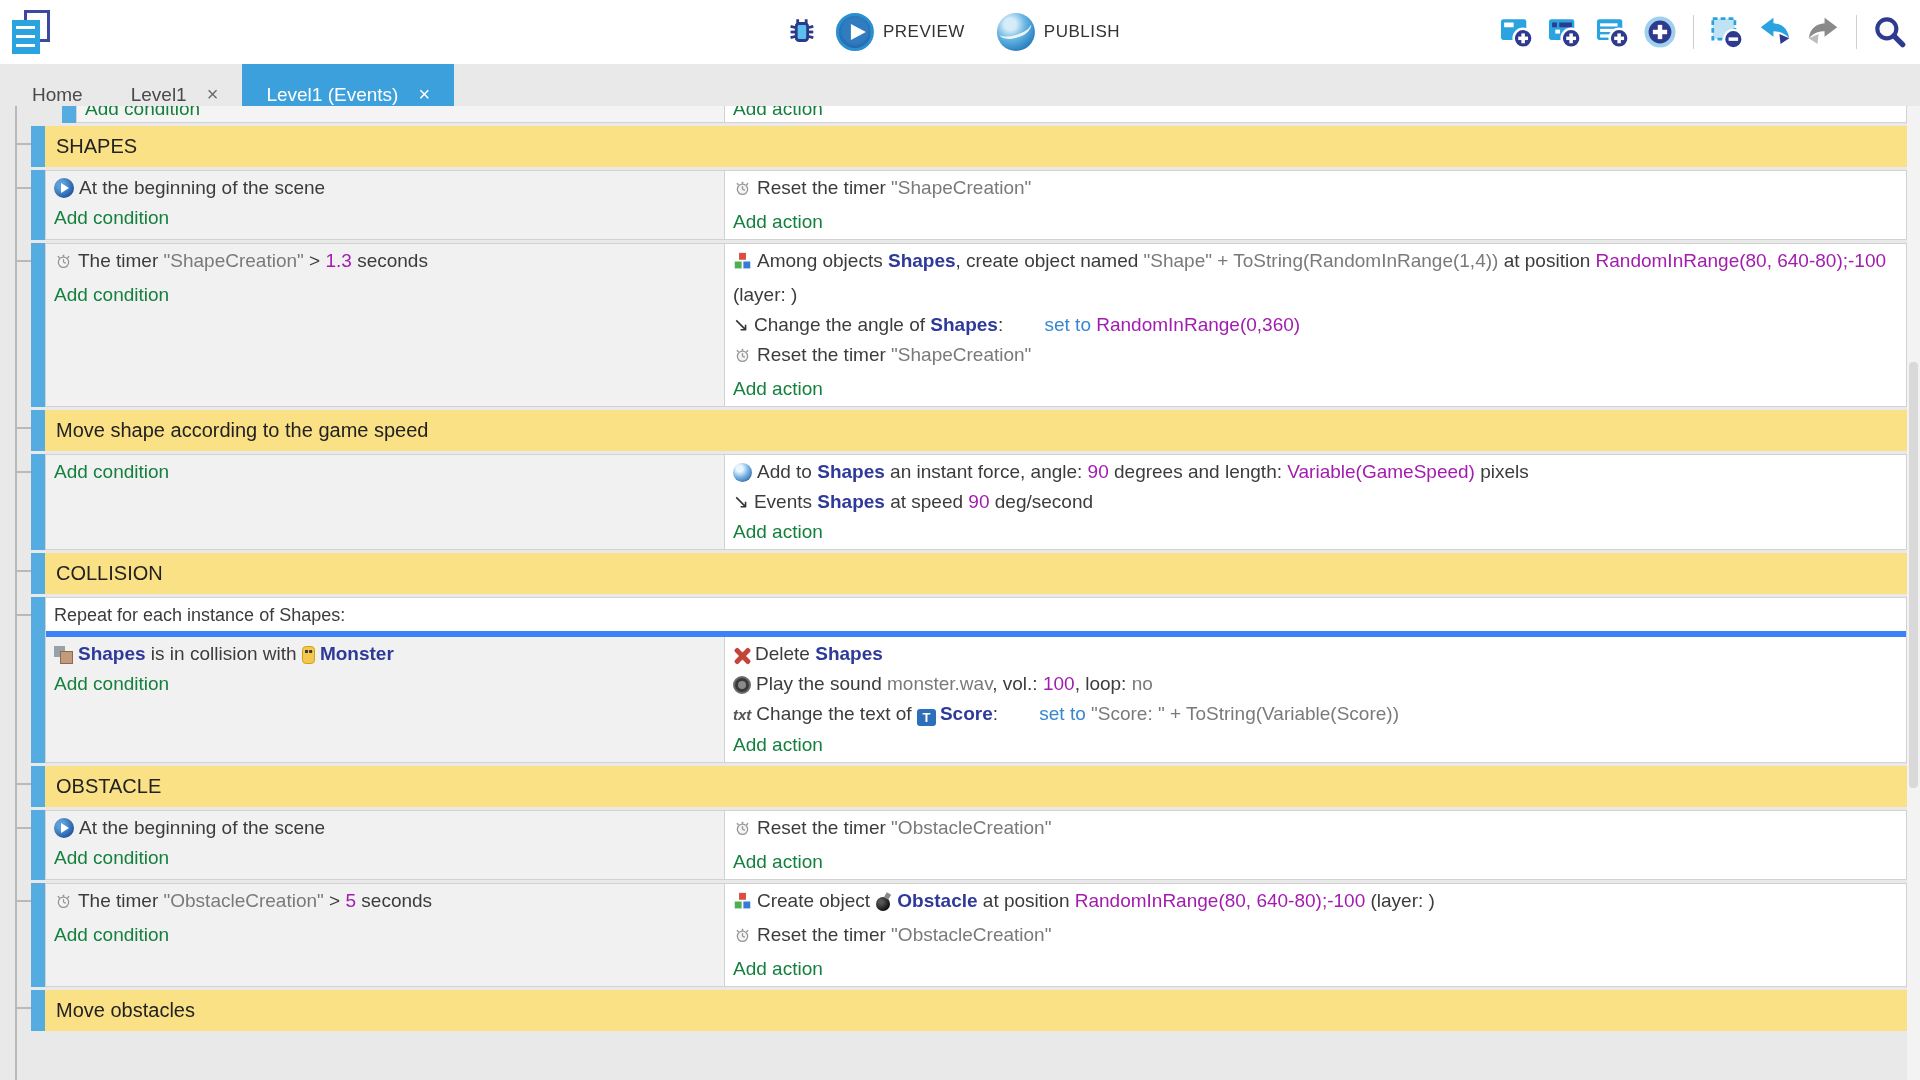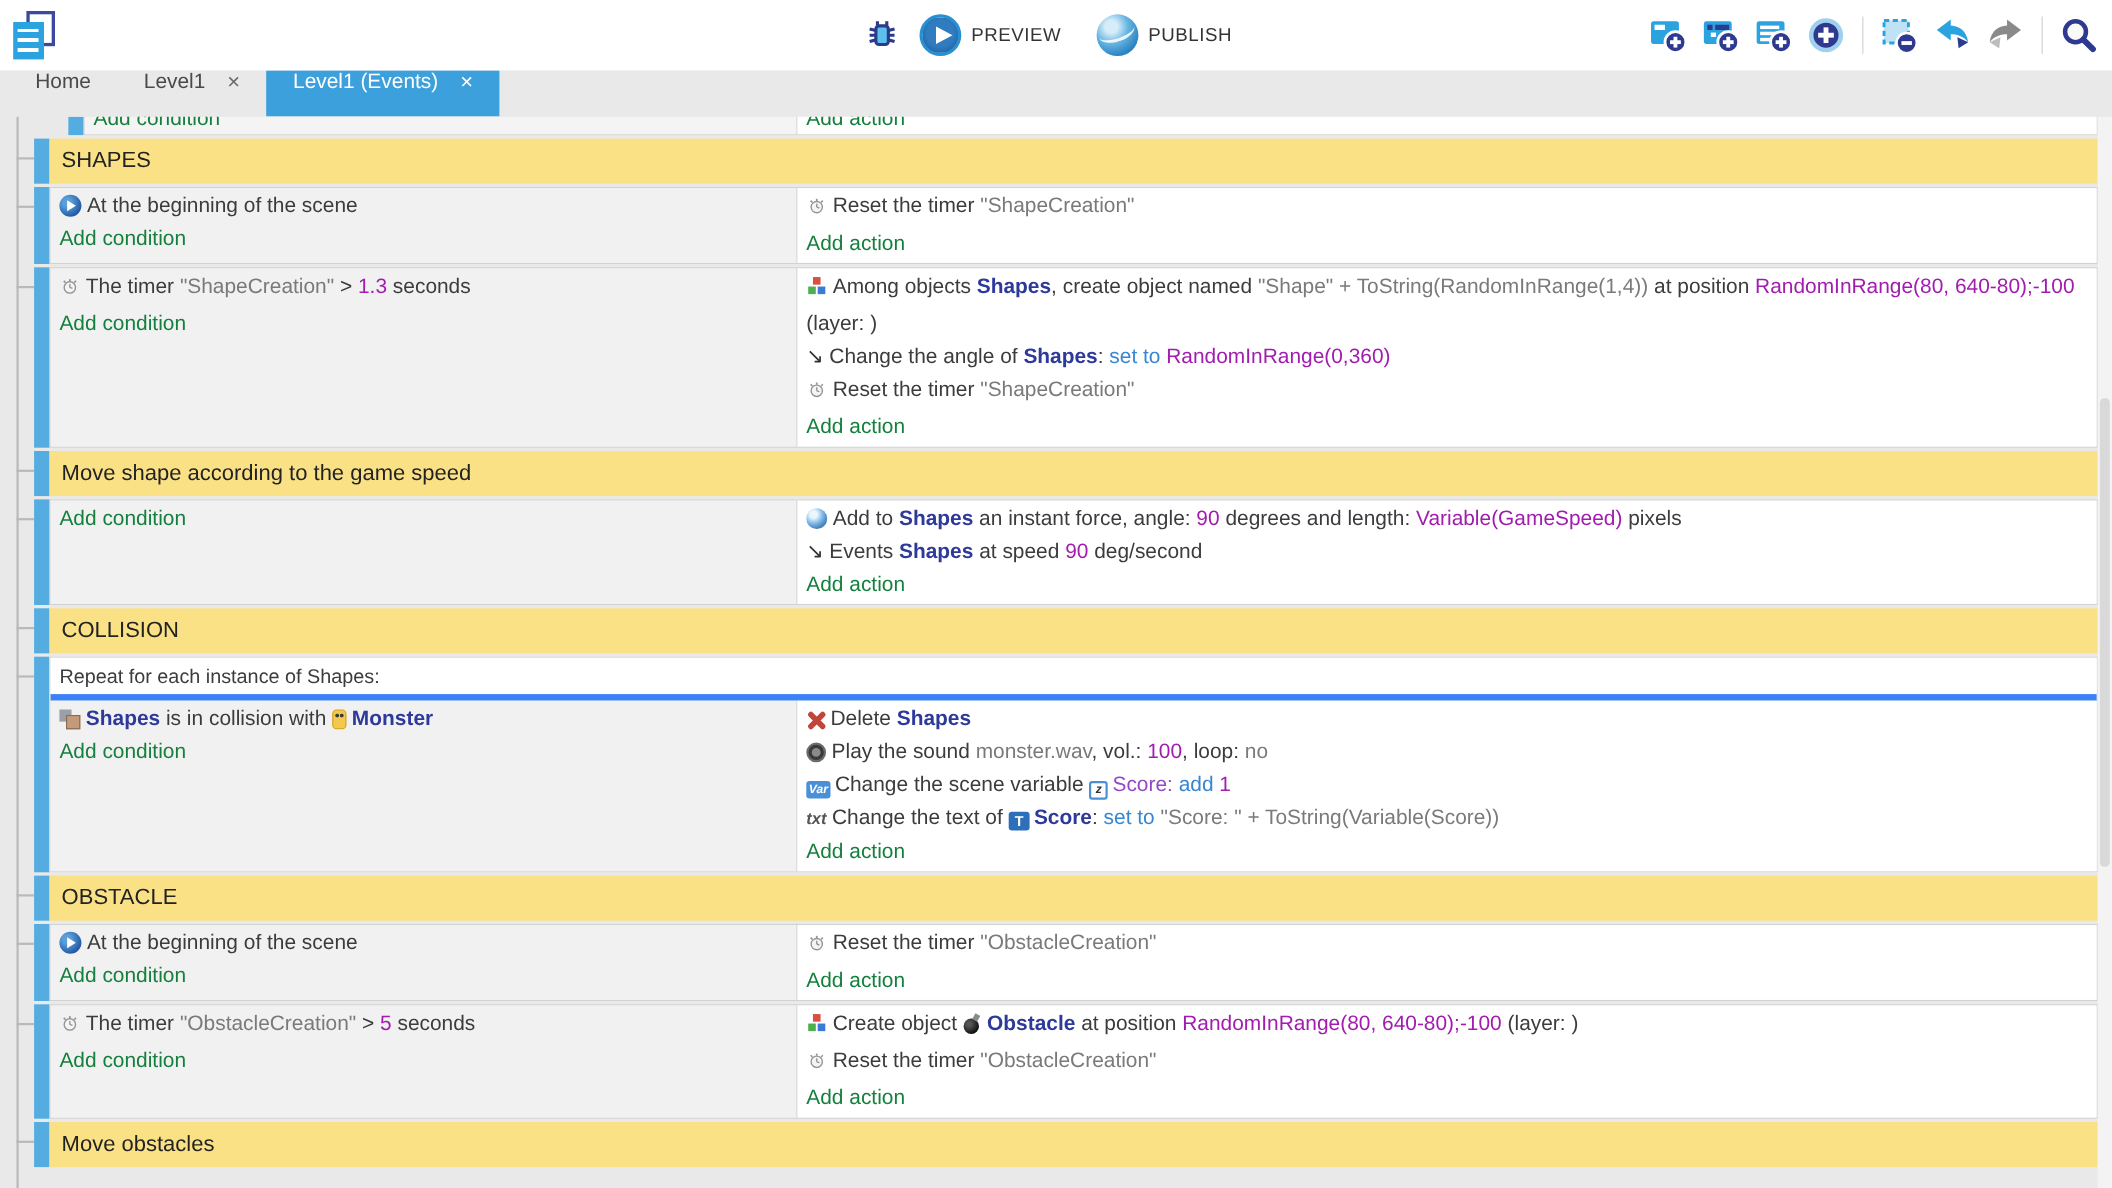--- a/index.html
+++ b/index.html
@@ -28,21 +28,21 @@
   .btn-globe::after { content:""; position:absolute; width:34px; height:16px;
     border-bottom:3px solid rgba(255,255,255,.85); border-radius:50%; transform:rotate(-18deg);
     top:6px; left:1px; }
 
   .right-tools { position:absolute; right:10px; top:0; height:64px; display:flex; align-items:center; gap:8px; }
   .tool-icon { width:40px; height:40px; display:flex; align-items:center; justify-content:center; cursor:pointer; }
   .sep { width:1px; height:34px; background:#cfcfcf; margin:0 5px; }
 
   
   .tabbar { height:42px; background:#e9e9e9; display:flex; align-items:stretch; padding-left:8px; }
-  .tab { display:flex; align-items:flex-start; gap:20px; padding:0 24px; font-size:19px; color:#4a4a4a; cursor:pointer; }
+  .tab { display:flex; align-items:flex-end; gap:20px; padding:0 24px; font-size:19px; color:#4a4a4a; cursor:pointer; }
   .tab .x { font-size:20px; color:#6a6a6a; cursor:pointer; }
   .tab.active { background:#3ca0dc; color:#ffffff; }
   .tab.active .x { color:#ffffff; }
 
   
   .events-area { position:relative; height:974px; background:#e9e9e9; overflow:hidden; }
   .events-area::before { content:""; position:absolute; left:15px; top:0; bottom:0; width:2px; background:#b9b9b9; }
   .sheet { position:relative; margin-left:31px; width:1876px; padding-top:0; }
 
   .bar { width:14px; background:#54ace0; flex-shrink:0; }
@@ -52,21 +52,21 @@
   .gtitle { flex:1; background:#fae185; font-size:20px; color:#222; line-height:41px; padding-left:11px; }
 
   .cells { flex:1; display:flex; border:1px solid #d2d2d2; }
   .cond { width:679px; background:#f1f1f1; border-right:1px solid #d2d2d2; padding:2px 0 2px 8px; }
   .act  { flex:1; background:#ffffff; padding:2px 0 2px 8px; }
   .line { font-size:19px; line-height:30px; }
   .muted { color:#15803d; cursor:pointer; }
   .quote { color:#7a7a7a; }
   .obj { color:#2e3a99; font-weight:bold; }
   .green { color:#a21caf; }
-  .blue { color:#3786d1; }
+  .blue { color:#3786d1;margin-left:36px; }
   .purple { color:#9348c8; }
 
   
   .clip-row { height:17px; overflow:hidden; margin-left:31px; margin-bottom:3px; display:flex; }
   .clip-row .cells { margin-top:-15px; }
   .clip-row .cond { width:648px; background:#f4f4f4; }
   .clip-row .bar { margin-top:0; }
 
   
   .col { flex:1; display:flex; flex-direction:column; border:1px solid #d2d2d2; background:#fff; }
@@ -334,21 +334,20 @@
       <div class="col">
         <div class="foreach-line">Repeat for each instance of Shapes:</div>
         <div class="subcells">
           <div class="cond">
             <div class="line"><span class="ic ic-coll"></span><span class="obj">Shapes</span><span> is in collision with </span><span class="ic ic-monster"></span><span class="obj">Monster</span></div>
             <div class="line muted">Add condition</div>
           </div>
           <div class="act">
             <div class="line"><span class="ic ic-x"></span><span>Delete </span><span class="obj">Shapes</span></div>
             <div class="line"><span class="ic ic-sound"></span><span>Play the sound </span><span class="quote">monster.wav</span><span>, vol.: </span><span class="green">100</span><span>, loop: </span><span class="quote">no</span></div>
-            <div class="line"><span class="badge badge-var">Var</span><span>Change the scene variable </span><span class="badge badge-z">z</span><span class="purple">Score:</span><span class="blue"> add </span><span class="green">1</span></div>
             <div class="line"><span class="glyph glyph-txt">txt</span><span>Change the text of </span><span class="badge badge-t">T</span><span class="obj">Score</span><span>: </span><span class="blue">set to </span><span class="quote">"Score: " + ToString(Variable(Score))</span></div>
             <div class="line muted">Add action</div>
           </div>
         </div>
       </div>
     </div>
 
     <div class="group">
       <div class="bar"></div>
       <div class="gtitle">OBSTACLE</div>

